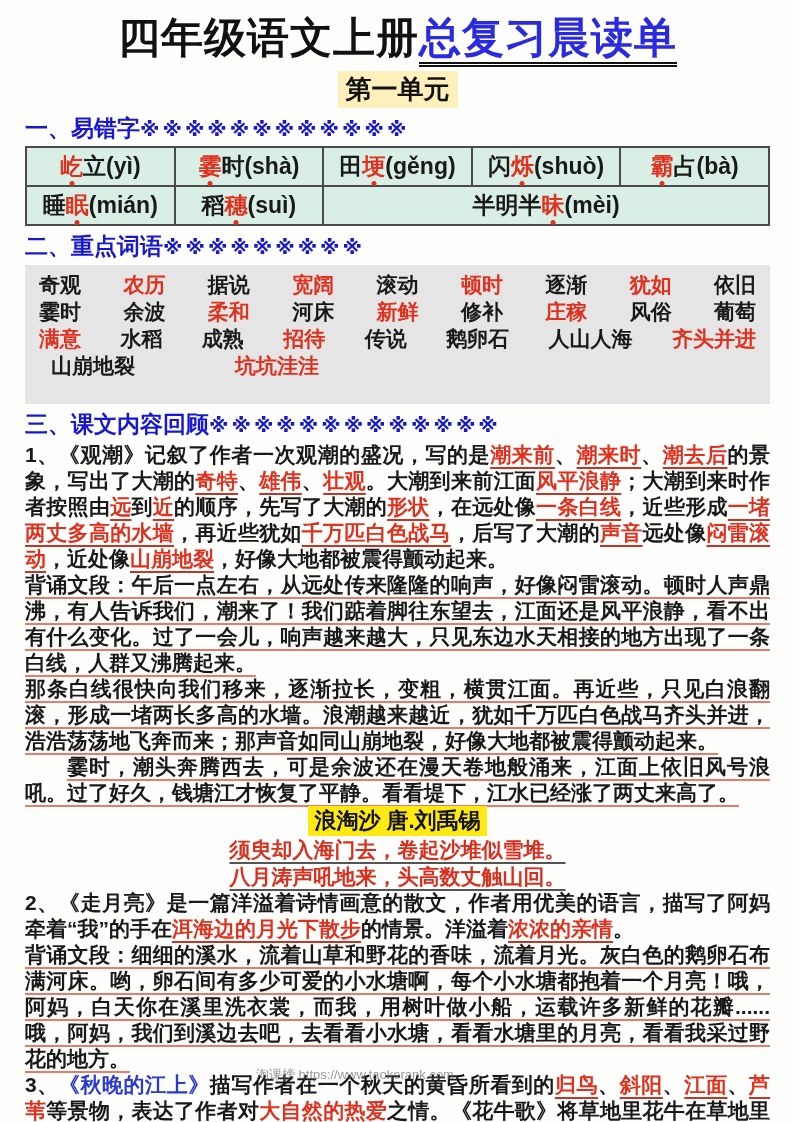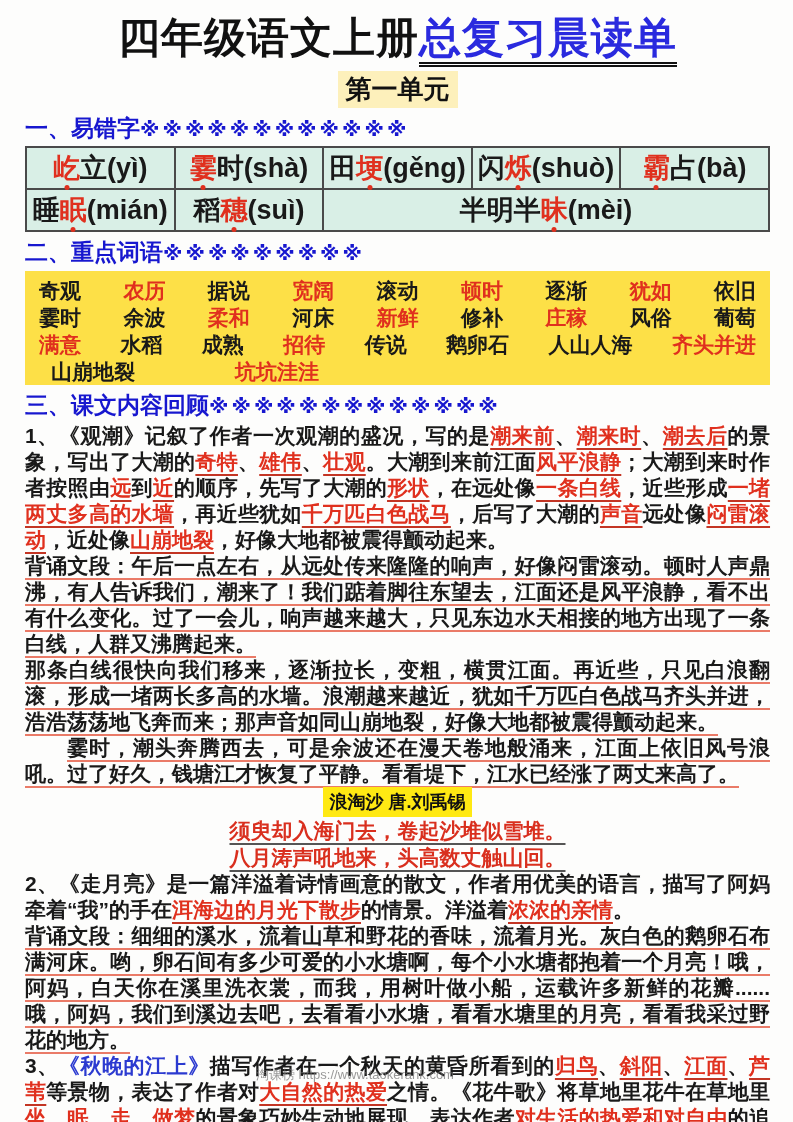--- a/index.html
+++ b/index.html
@@ -16,40 +16,40 @@
     border-bottom:5px double #111;padding-bottom:1px;}
   .subtitle-row{text-align:center;margin-top:6px;}
   .subtitle{display:inline-block;font-size:26px;font-weight:800;color:#111;
     background:#fdf0bb;padding:1px 8px;}
   
   .sec-head{color:#1717cf;font-weight:800;font-size:23px;margin:7px 0 4px;line-height:1.2;}
   .sec-stars{font-size:20px;letter-spacing:3px;font-weight:700;}
   
   table.err{width:100%;border-collapse:collapse;table-layout:fixed;}
   table.err td{border:2px solid #4a4a4a;background:#d9efe6;text-align:center;
-    font-size:27px;font-weight:700;height:33px;padding:2px 0;}
+    font-size:23px;font-weight:700;height:33px;padding:2px 0;}
   .seg-rd{color:#e0301e;position:relative;}
   .seg-rd::after{content:"";position:absolute;left:50%;bottom:-7px;width:5px;height:5px;
     border-radius:50%;background:#e0301e;transform:translateX(-50%);}
   
-  .wordbox{background:#fde047;padding:6px 14px 0;margin-top:2px;}
+  .wordbox{background:#e5e5e5;padding:6px 14px 25px;margin-top:2px;}
   .wordrow{display:flex;justify-content:space-between;font-size:21px;font-weight:700;line-height:27px;}
   .wordrow-last{justify-content:flex-start;gap:100px;padding-left:12px;}
   
   .content p{margin:0;font-size:21px;font-weight:600;line-height:26px;text-align:justify;}
   .seg-b{color:#191919;}
   .seg-r{color:#e0301e;text-decoration:underline;text-decoration-thickness:2px;
     text-underline-offset:5px;text-decoration-color:#c33524;}
   .seg-rn{color:#e0301e;}
   .seg-bl{color:#2b3ad0;}
   .recite{text-decoration:underline;text-decoration-thickness:2px;
     text-underline-offset:5px;text-decoration-color:#ea7b68;}
   .indent1{text-indent:2em;}
   .poem{ text-align:center;}
-  .poem-header{display:inline-block;background:#ffe913;color:#111;font-size:18px;
+  .poem-header{display:inline-block;background:#ffe913;color:#111;font-size:22px;
     font-weight:800;padding:0 6px;line-height:30px;}
   .poem-line{display:block;color:#d92f1e;font-size:21px;font-weight:700;line-height:27px;
     text-decoration:underline;text-decoration-thickness:2px;text-underline-offset:5px;
     text-decoration-color:#555;}
   
   .watermark{position:absolute;left:256px;top:1066px;font-size:13px;color:#6e6e6e;
     opacity:.7;font-weight:400;pointer-events:none;}
 </style>
 </head>
 <body>

